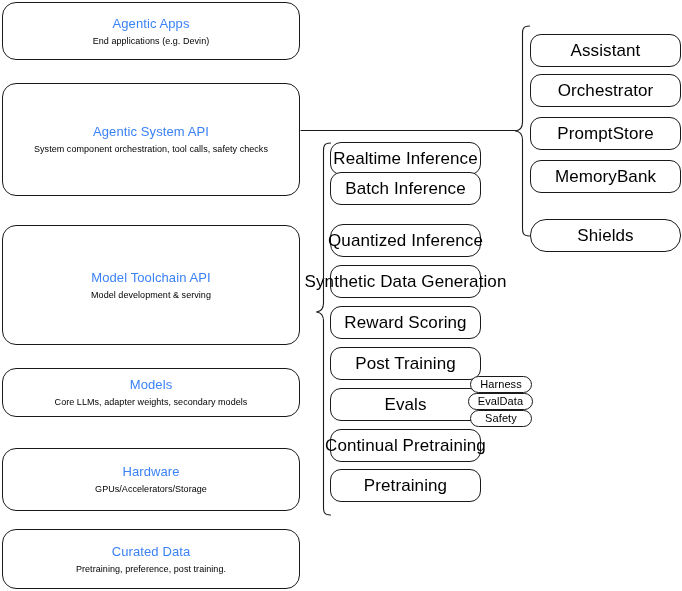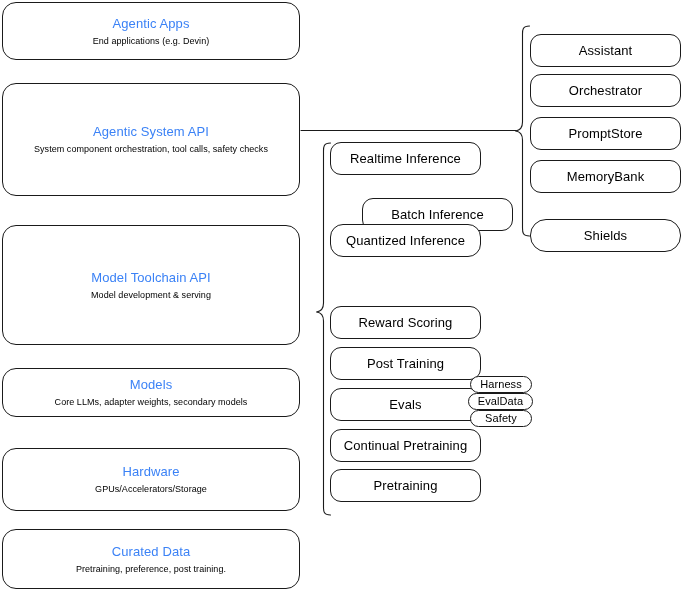--- a/index.html
+++ b/index.html
@@ -53,21 +53,21 @@
     margin-top: 3px;
     letter-spacing: 0.05px;
   }
 
   
   .leaf-box {
     height: 33px;
     border-radius: 11px;
   }
   .leaf-box .leaf-label {
-    font-size: 13px;
+    font-size: 17px;
     line-height: 14px;
     color: #000;
     letter-spacing: 0.1px;
     white-space: nowrap;
   }
   .mid-col { left: 330px; width: 151px; }
   .right-col { left: 530px; width: 151px; }
 
   
   .badge {
@@ -157,25 +157,28 @@
   </div>
 
   <div class="box layer-box" style="top:529px; height:60px;">
     <div class="layer-title">Curated Data</div>
     <div class="layer-sub">Pretraining, preference, post training.</div>
   </div>
 
   <div class="box leaf-box mid-col" style="top:142px;">
     <div class="leaf-label">Realtime Inference</div>
   </div>
-  <div class="box leaf-box mid-col" style="top:198px;margin-left:32px;">
+  <div class="box leaf-box mid-col" style="top:172px;">
     <div class="leaf-label">Batch Inference</div>
   </div>
   <div class="box leaf-box mid-col" style="top:224px;border-radius:13px;">
     <div class="leaf-label">Quantized Inference</div>
+  </div>
+  <div class="box leaf-box mid-col" style="top:265px;">
+    <div class="leaf-label">Synthetic Data Generation</div>
   </div>
   <div class="box leaf-box mid-col" style="top:306px;">
     <div class="leaf-label">Reward Scoring</div>
   </div>
   <div class="box leaf-box mid-col" style="top:347px;">
     <div class="leaf-label">Post Training</div>
   </div>
   <div class="box leaf-box mid-col" style="top:388px;">
     <div class="leaf-label">Evals</div>
   </div>

